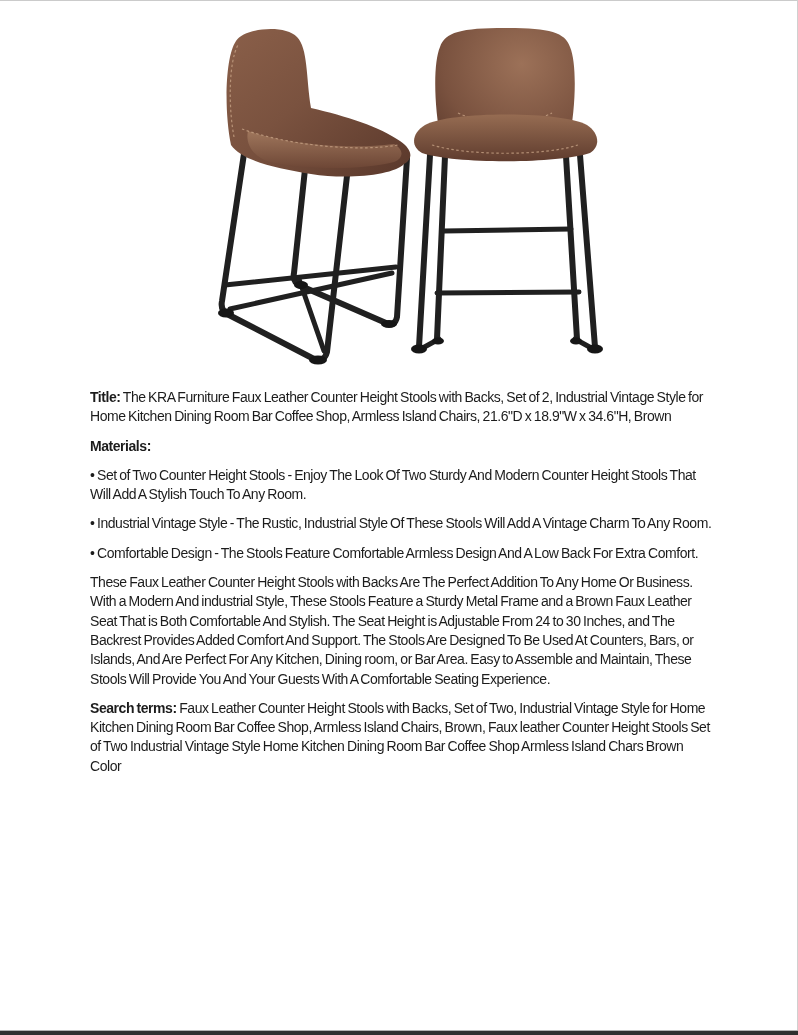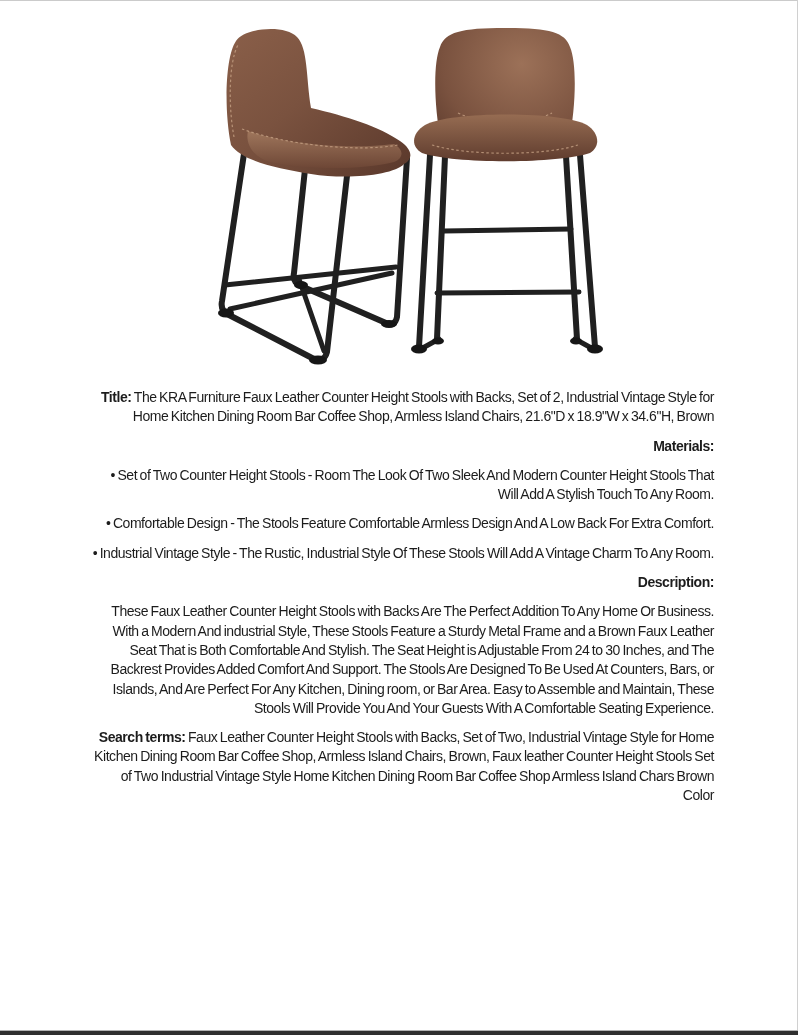--- a/index.html
+++ b/index.html
@@ -10,21 +10,21 @@
   .edge-top{position:absolute;top:0;left:0;right:0;height:1px;background:#cbcbcb;}
   .edge-right{position:absolute;top:0;right:0;bottom:0;width:1px;background:#d0d0d0;}
   .edge-bottom-line{position:absolute;bottom:4px;left:0;right:0;height:1px;background:#b2b2b2;}
   .edge-bottom-strip{position:absolute;bottom:0;left:0;right:0;height:4px;background:#2f2f2f;}
   .product-image{position:absolute;left:198px;top:15px;width:430px;height:352px;}
   .product-image svg{display:block;width:430px;height:352px;}
   .doc-body{
     position:absolute;left:90px;top:388px;width:624px;
     font-size:14px;line-height:19.3px;letter-spacing:-0.45px;word-spacing:-0.9px;
   }
-  .doc-body p{margin:0 0 10px 0;text-align:right;}
+  .doc-body p{margin:0 0 10px 0;}
   .b{font-weight:bold;}
   .metal{stroke:#202020;stroke-width:6;fill:none;stroke-linecap:round;stroke-linejoin:round;}
   .metal-thin{stroke:#202020;stroke-width:5;fill:none;stroke-linecap:round;}
   .stitch{stroke:#c5a184;stroke-width:1.2;fill:none;stroke-dasharray:2.5 2.5;opacity:.8;}
 </style>
 </head>
 <body>
 
 <div class="page">
   <div class="edge-top"></div>
@@ -102,25 +102,24 @@
         </g>
       </g>
     </svg>
   </div>
 
   <div class="doc-body">
     <p><span class="b">Title:</span> <span>The KRA Furniture Faux Leather Counter Height Stools with Backs, Set of 2, Industrial Vintage Style for Home Kitchen Dining Room Bar Coffee Shop, Armless Island Chairs, 21.6"D x 18.9"W x 34.6"H, Brown</span></p>
 
     <p class="b">Materials:</p>
 
-    <p>• Set of Two Counter Height Stools - Room The Look Of Two Sleek And Modern Counter Height Stools That Will Add A Stylish Touch To Any Room.</p>
+    <p>• Set of Two Counter Height Stools - Enjoy The Look Of Two Sturdy And Modern Counter Height Stools That Will Add A Stylish Touch To Any Room.</p>
+    <p>• Industrial Vintage Style - The Rustic, Industrial Style Of These Stools Will Add A Vintage Charm To Any Room.</p>
     <p>• Comfortable Design - The Stools Feature Comfortable Armless Design And A Low Back For Extra Comfort.</p>
-    <p>• Industrial Vintage Style - The Rustic, Industrial Style Of These Stools Will Add A Vintage Charm To Any Room.</p>
 
-    <p class="b">Description:</p>
 
     <p>These Faux Leather Counter Height Stools with Backs Are The Perfect Addition To Any Home Or Business. With a Modern And industrial Style, These Stools Feature a Sturdy Metal Frame and a Brown Faux Leather Seat That is Both Comfortable And Stylish. The Seat Height is Adjustable From 24 to 30 Inches, and The Backrest Provides Added Comfort And Support. The Stools Are Designed To Be Used At Counters, Bars, or Islands, And Are Perfect For Any Kitchen, Dining room, or Bar Area. Easy to Assemble and Maintain, These Stools Will Provide You And Your Guests With A Comfortable Seating Experience.</p>
 
     <p><span class="b">Search terms:</span> <span>Faux Leather Counter Height Stools with Backs, Set of Two, Industrial Vintage Style for Home Kitchen Dining Room Bar Coffee Shop, Armless Island Chairs, Brown, Faux leather Counter Height Stools Set of Two Industrial Vintage Style Home Kitchen Dining Room Bar Coffee Shop Armless Island Chars Brown Color</span></p>
   </div>
 
   <div class="edge-bottom-line"></div>
   <div class="edge-bottom-strip"></div>
 </div>
 

